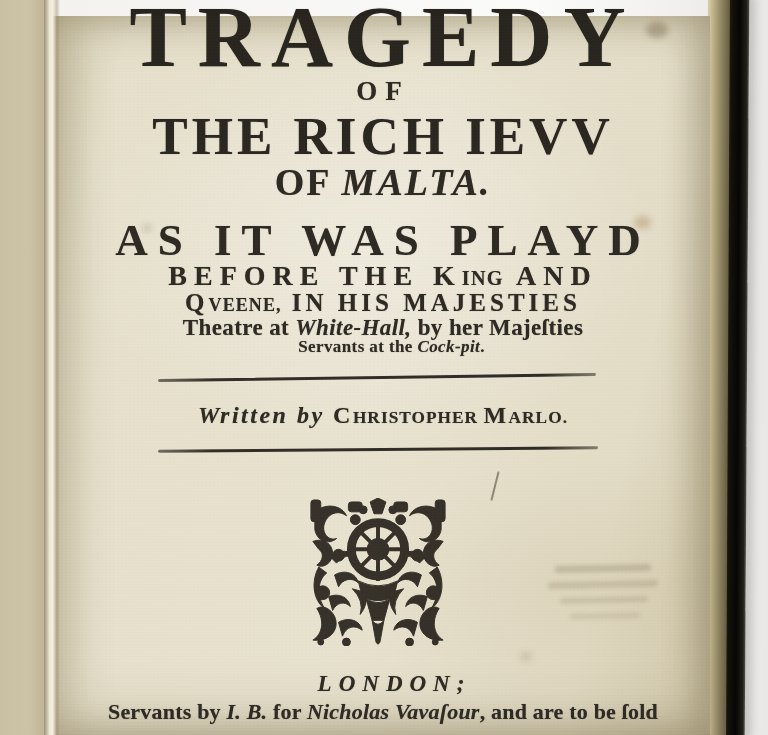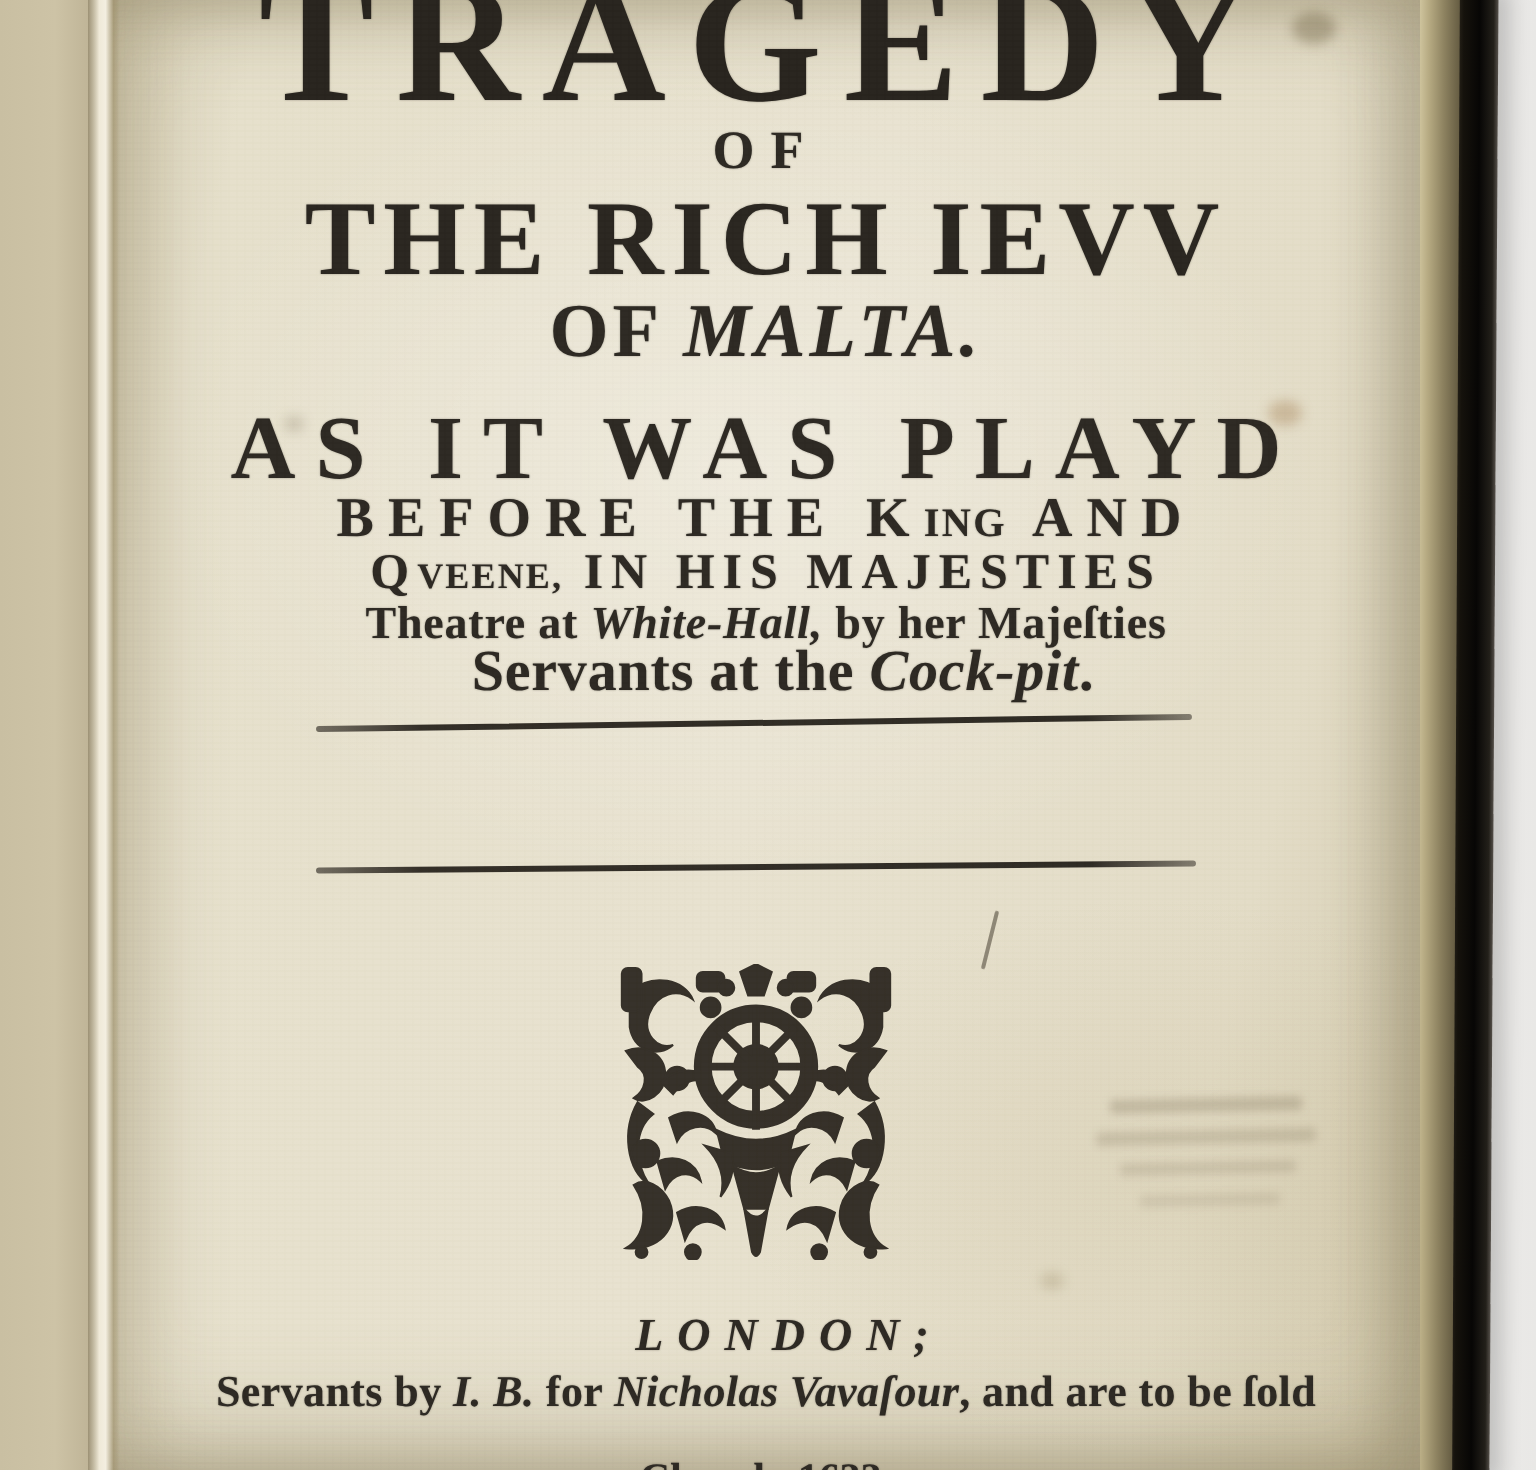--- a/index.html
+++ b/index.html
@@ -18,21 +18,21 @@
   .cover-black{position:absolute;top:-6px;bottom:-6px;left:724px;width:23px;
     background:linear-gradient(to right,#3a3427 0%,#15120c 25%,#070605 60%,#23201a 90%,#55504a 100%);
     transform:rotate(.35deg);box-shadow:6px 0 10px rgba(0,0,0,.18);}
 
   
   .edge-tan{position:absolute;top:-4px;bottom:-4px;left:706px;width:22px;
     background:linear-gradient(to right,#d9cfa9 0%,#b7ab83 30%,#8d8260 65%,#665d43 100%);
     transform:rotate(.3deg);}
 
   
-  .page{position:absolute;top:0;bottom:0;left:50px;width:660px;
+  .page{position:absolute;top:16px;bottom:0;left:50px;width:660px;
     background:
       radial-gradient(ellipse 420px 300px at 48% 32%,rgba(255,255,255,.30),rgba(255,255,255,0) 70%),
       radial-gradient(ellipse 300px 200px at 80% 80%,rgba(190,175,135,.18),rgba(190,175,135,0) 70%),
       linear-gradient(103deg,#d9d2ba 0%,#e6e0cb 10%,#e8e2cf 50%,#e3dcc6 82%,#d2c9ad 98%);
     box-shadow:inset -18px 0 30px rgba(105,92,60,.28),
                inset 24px 0 38px rgba(140,126,88,.30),
                inset 0 -30px 45px rgba(125,110,72,.16),
                inset 0 18px 40px rgba(150,136,98,.14);
   }
   .page::after{content:"";position:absolute;inset:0;pointer-events:none;opacity:.5;
@@ -52,21 +52,21 @@
   .it{font-style:italic;}
   .sc{font-size:.72em;letter-spacing:.06em;}
   .t-tragedy{top:-22px;font-size:86px;font-weight:bold;letter-spacing:11px;color:#27231d;}
   .t-of{top:62px;font-size:27px;font-weight:bold;letter-spacing:8px;}
   .t-rich{top:94px;font-size:53px;font-weight:bold;letter-spacing:4px;color:#29251f;}
   .t-malta{top:147px;font-size:38px;font-weight:bold;letter-spacing:2px;}
   .p-playd{top:202px;font-size:45px;font-weight:bold;letter-spacing:10px;}
   .p-before{top:246px;font-size:28px;font-weight:bold;letter-spacing:7px;}
   .p-queene{top:274px;font-size:25px;font-weight:bold;letter-spacing:4px;}
   .p-theatre{top:300px;font-size:23px;font-weight:bold;letter-spacing:.4px;}
-  .p-servants{top:322px;font-size:29px;font-weight:bold;letter-spacing:.4px;margin-left:17px;}
+  .p-servants{top:322px;font-size:17px;font-weight:bold;letter-spacing:.4px;margin-left:17px;}
   .a-written{top:387px;font-size:24px;letter-spacing:2.5px;font-weight:bold;}
   .i-london{top:656px;font-size:23px;font-weight:bold;font-style:italic;letter-spacing:7px;margin-left:23px;}
   .i-printed{top:685px;font-size:22px;font-weight:bold;letter-spacing:.2px;}
   .i-shop{top:707px;font-size:21px;font-weight:bold;letter-spacing:.6px;}
   .i-church{top:729px;font-size:21px;font-weight:bold;}
 
   .rule{position:absolute;height:2.5px;background:linear-gradient(to right,rgba(50,45,38,.65),#322d26 12%,#2e2a23 88%,rgba(50,45,38,.55));border-radius:2px;}
   .rule1{top:360px;left:108px;width:438px;transform:rotate(-.8deg);}
   .rule2{top:432px;left:108px;width:440px;transform:rotate(-.45deg);}
 
@@ -112,20 +112,23 @@
     </div>
     <div class="line p-theatre">
       <span>Theatre at </span><span class="it">White-Hall,</span><span> by her Majeſties</span>
     </div>
     <div class="line p-servants">
       <span>Servants at the </span><span class="it">Cock-pit</span><span>.</span>
     </div>
 
     <div class="rule rule1"></div>
 
+    <div class="line a-written">
+      <span class="it">Written by </span><span>C</span><span class="sc">HRISTOPHER </span><span>M</span><span class="sc">ARLO.</span>
+    </div>
 
     <div class="rule rule2"></div>
 
     <div class="penmark"></div>
 
     <svg class="ornament" viewBox="0 0 140 150" xmlns="http://www.w3.org/2000/svg">
       <g fill="#26211a" stroke="#26211a" opacity="0.92">
         <g id="halfOrn">
           <path d="M6,14 C18,4 34,8 38,18 C30,12 20,15 16,25 C12,35 20,44 28,41 C20,48 8,44 6,32 Z"></path>
           <path d="M4,44 C14,40 24,46 24,56 C24,66 14,72 8,68 C14,64 16,56 10,52 Z"></path>

